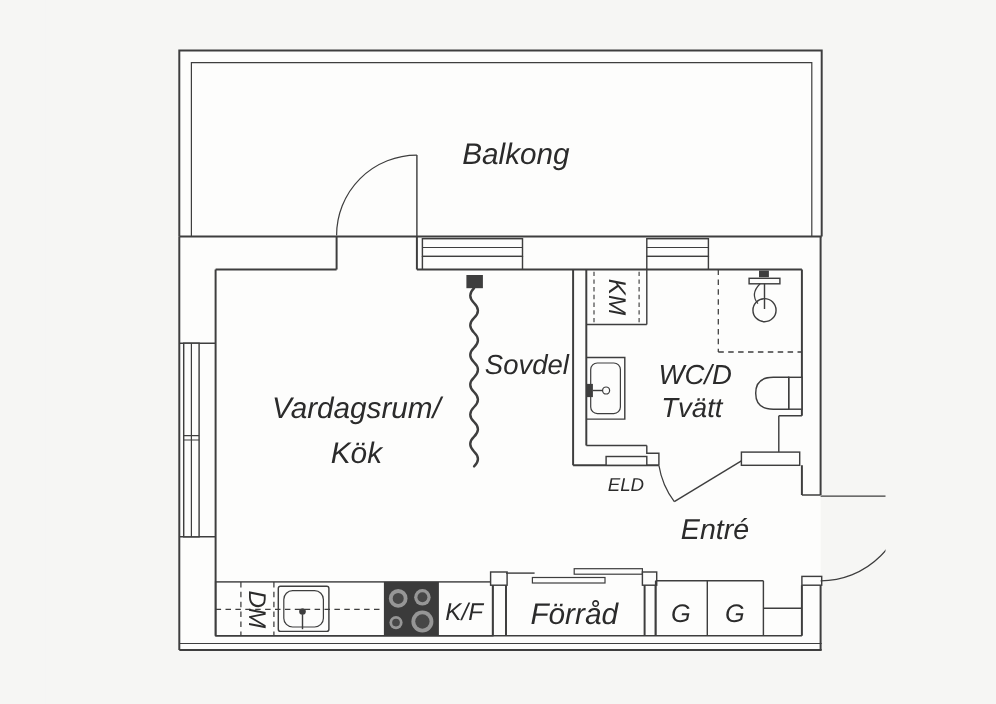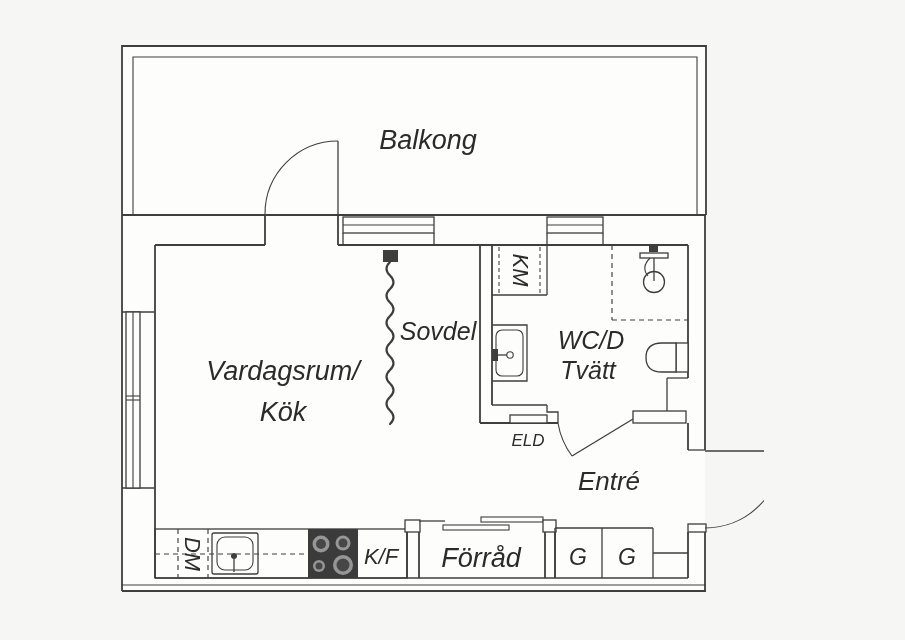--- a/index.html
+++ b/index.html
@@ -2,21 +2,21 @@
 <html style="--line: #3e3e3e; --text: #2b2b2b; --stove: #3b3b3b; --burner-ring: #969696; --burner-center: #474747; --background: #f6f6f4; --floor: #fdfdfc;"><head>
 <meta charset="utf-8">
 <style>
   :root{
     --line:#3e3e3e; --text:#2b2b2b; --stove:#3b3b3b;
     --burner-ring:#969696; --burner-center:#474747;
     --background:#f6f6f4; --floor:#fdfdfc;
   }
   html,body{margin:0;padding:0;}
   body{background:var(--background);font-family:"Liberation Sans",sans-serif;}
-  .stage{position:relative;width:764px;height:640px;background:var(--background);overflow:hidden;}
+  .stage{position:relative;width:764px;height:640px;background:var(--background);overflow:hidden;margin-left:41px;}
   svg{position:absolute;inset:0;}
   .floor{fill:var(--floor);stroke:none;}
   .w   {stroke:var(--line);fill:none;stroke-width:1.8;}
   .w2  {stroke:var(--line);fill:none;stroke-width:1.3;}
   .thin{stroke:var(--line);fill:none;stroke-width:1.1;}
   .fixw{stroke:var(--line);fill:var(--floor);stroke-width:1.3;}
   .dash{stroke:var(--line);fill:none;stroke-width:1.15;stroke-dasharray:5 4;}
   .dash2{stroke:var(--line);fill:none;stroke-width:1.05;stroke-dasharray:4 3;}
   .blk {fill:var(--line);stroke:none;}
   .curt{stroke:var(--line);fill:none;stroke-width:2.2;stroke-linecap:round;}

